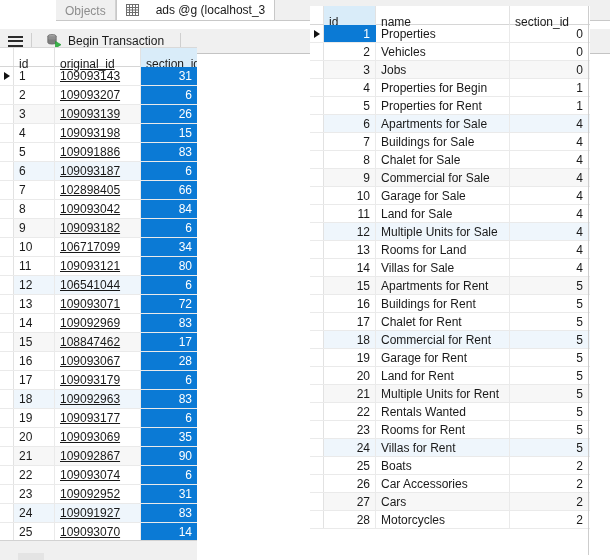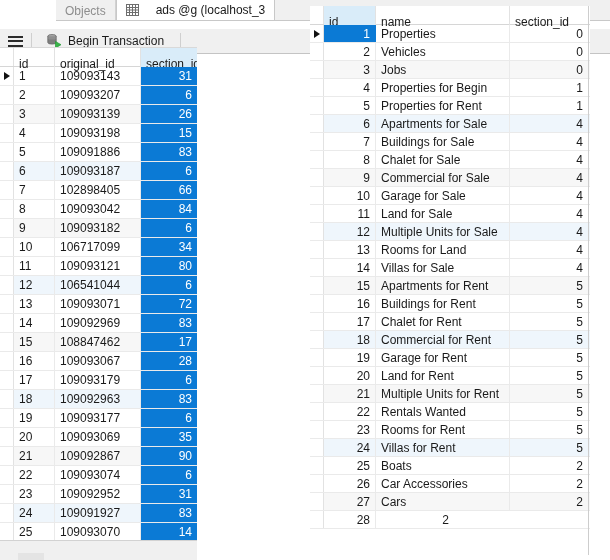--- a/index.html
+++ b/index.html
@@ -193,21 +193,21 @@
   .hdr-row .gutter { background: #ffffff; border-bottom: 0; }
   .caret {
     width: 0; height: 0;
     border-left: 6px solid #111111;
     border-top: 4.5px solid transparent;
     border-bottom: 4.5px solid transparent;
   }
 
   
   .ads-c-id   { width: 41px; flex: none; }
-  .ads-c-orig { width: 86px; flex: none; }
+  .ads-c-orig { width: 86px; flex: none; text-decoration: underline; }
   .ads-c-sect { width: 56px; flex: none; border-right: 0; }
 
   
   .sec-c-id   { width: 52px; flex: none; }
   .sec-c-name { width: 134px; flex: none; }
   .sec-c-sect { width: 78px; flex: none; border-right: 0; }
 
   
   #grid-sect .vline {
     position: absolute;
@@ -613,19 +613,20 @@
         </div>
         <div class="row stripe-gray">
           <div class="gutter"></div>
           <div class="cell num sec-c-id">27</div>
           <div class="cell sec-c-name">Cars</div>
           <div class="cell num sec-c-sect">2</div>
         </div>
         <div class="row">
           <div class="gutter"></div>
           <div class="cell num sec-c-id">28</div>
+          <div class="cell sec-c-name">Motorcycles</div>
           <div class="cell num sec-c-sect">2</div>
         </div>
       </div>
     <div class="vline"></div>
   </div>
 
 </div>
 
 </body></html>

